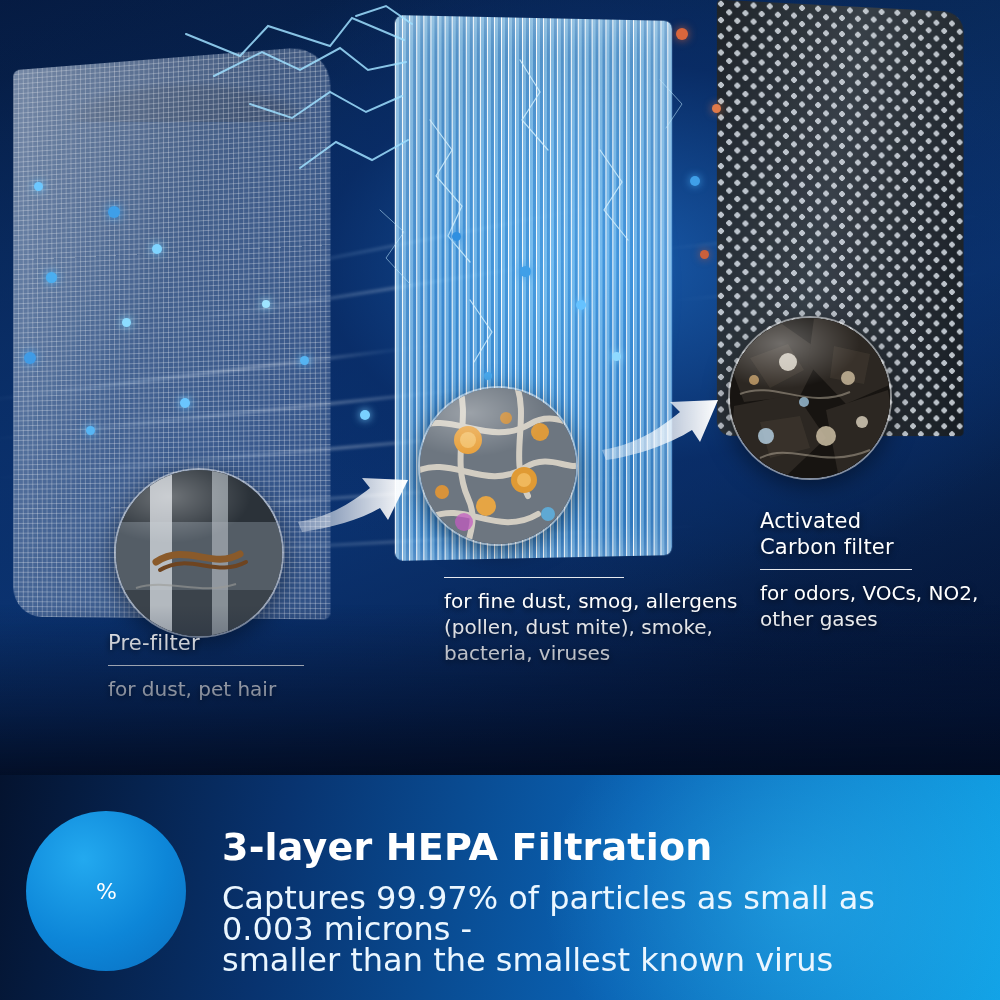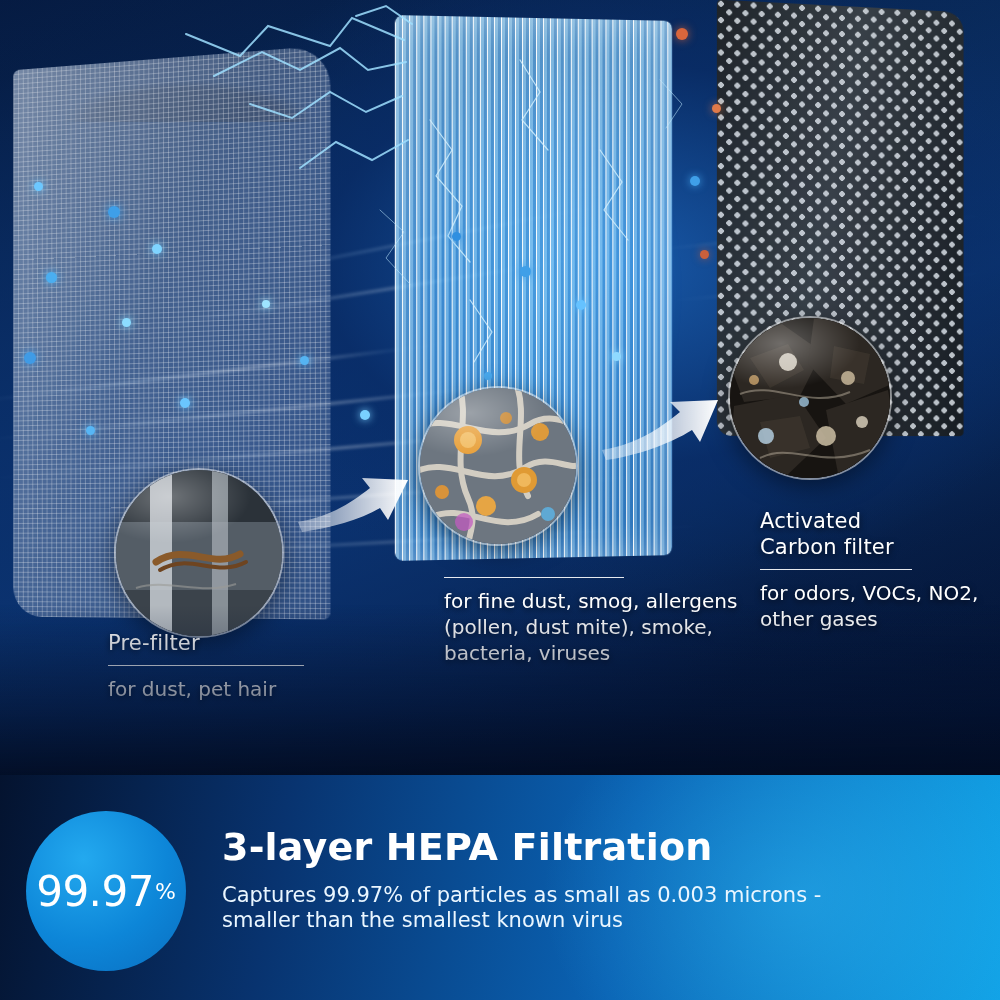--- a/index.html
+++ b/index.html
@@ -215,22 +215,22 @@
   #banner-text { position: absolute; left: 222px; top: 50px; width: 740px; }
   #banner-title {
     color: #ffffff;
     font-size: 38px;
     font-weight: bold;
     letter-spacing: 0.2px;
     margin-bottom: 14px;
   }
   #banner-sub {
     color: #eaf6ff;
-    font-size: 21px;
-    line-height: 25px;
+    font-size: 32px;
+    line-height: 31px;
     white-space: pre-line;
   }
 </style>
 </head>
 <body>
 
 <div id="stage">
 
   <div class="scene">
 
@@ -412,21 +412,20 @@
       <div class="title">Activated
 Carbon filter</div>
       <div class="rule"></div>
       <div class="desc">for odors, VOCs, NO2,
 other gases</div>
     </div>
   </div>
 
   <div id="banner">
     <div id="badge">
-      <span class="val">99.97</span>
         <span class="pct">%</span>
     </div>
     <div id="banner-text">
       <div id="banner-title">3-layer HEPA Filtration</div>
       <div id="banner-sub">Captures 99.97% of particles as small as 0.003 microns -
 smaller than the smallest known virus</div>
     </div>
   </div>
 
 </div>

